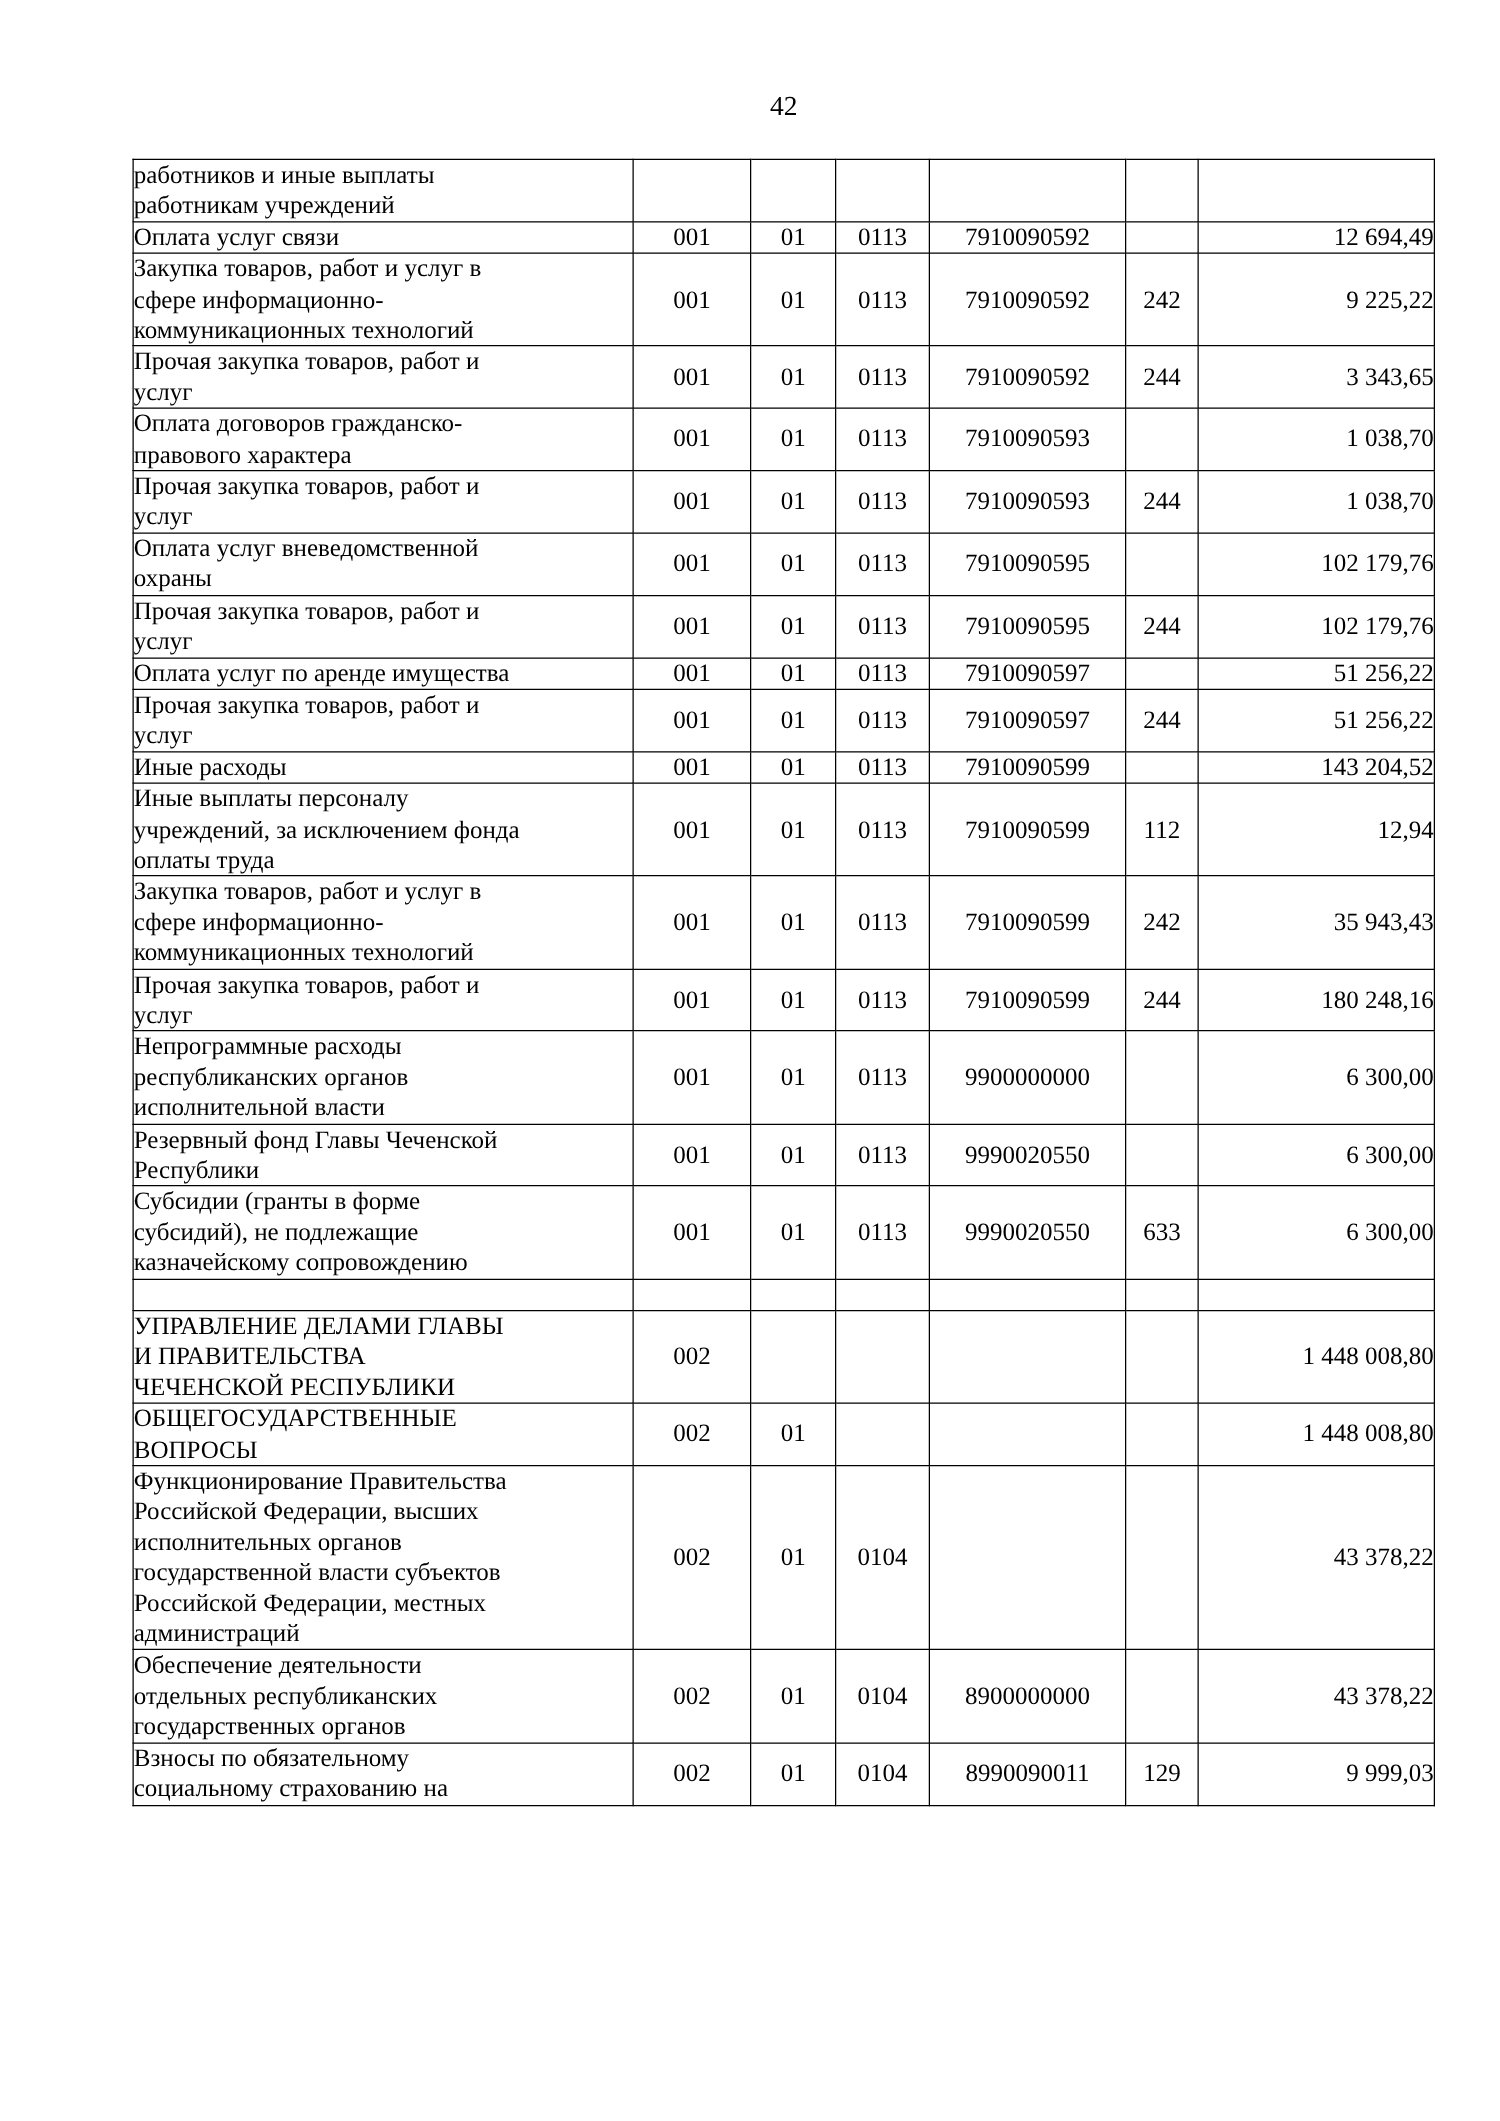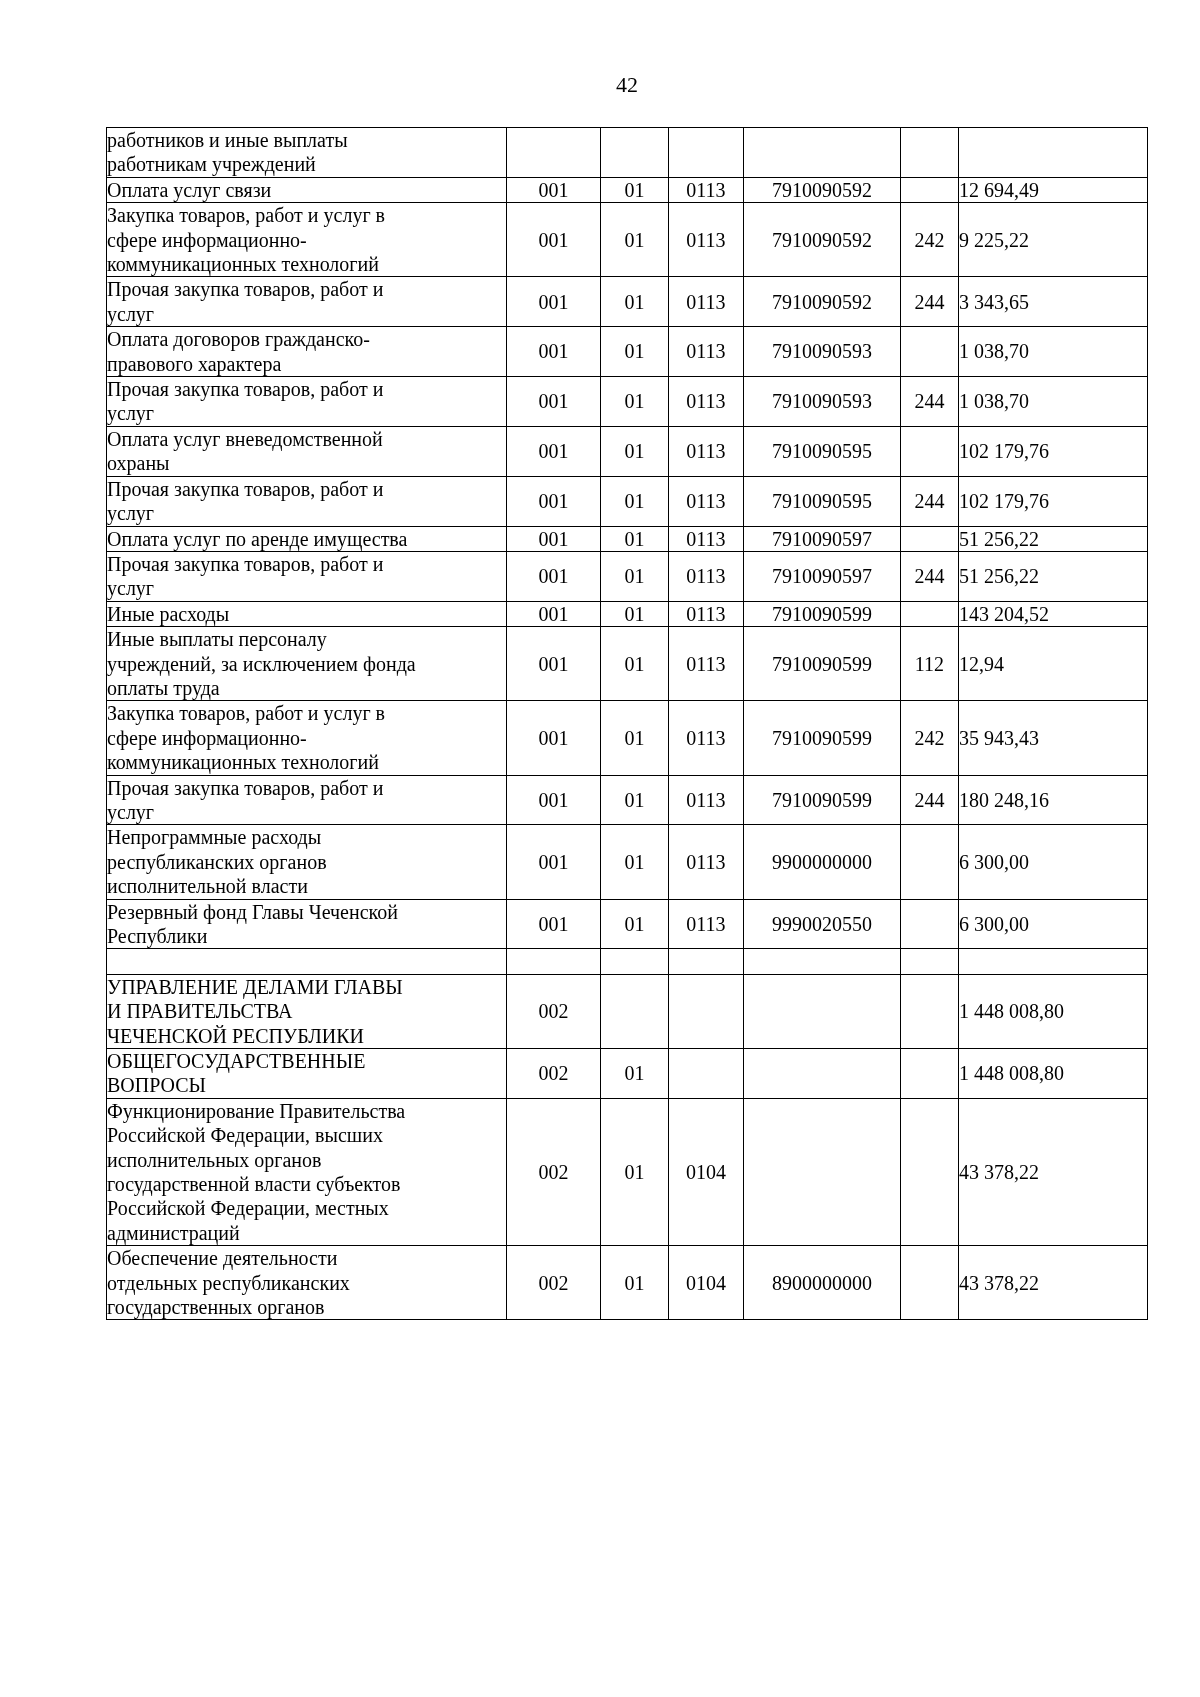--- a/index.html
+++ b/index.html
@@ -17,21 +17,21 @@
     border-collapse: collapse; table-layout: fixed;
     width: 1041px;
     font-size: 20px; line-height: 24.4px; padding-left: 12px;
   }
   table.budget td {
     border: 1.3px solid #000; padding: 0; vertical-align: middle;
     white-space: nowrap; overflow: hidden;
   }
   td.name { padding-left: 11px; padding-right: 4px; text-align: left; white-space: normal; }
   td.c { text-align: center; }
-  td.r { text-align: left; padding-right: 10px; }
+  td.r { text-align: right; padding-right: 10px; }
   td .ln { display: block; }
   tr.blank td { height: 24.4px; }
   col.c1 { width: 400px; } col.c2 { width: 94px; } col.c3 { width: 68px; }
   col.c4 { width: 75px; } col.c5 { width: 157px; } col.c6 { width: 58px; } col.c7 { width: 189px; }
 </style>
 </head>
 <body>
 
 <div class="page-number">42</div>
 
@@ -232,20 +232,33 @@
           <span class="ln">Резервный фонд Главы Чеченской</span>
           <span class="ln">Республики</span>
         </td>
         <td class="c">001</td>
         <td class="c">01</td>
         <td class="c">0113</td>
         <td class="c">9990020550</td>
         <td class="c"></td>
         <td class="r">6 300,00</td>
       </tr>
+      <tr>
+        <td class="name">
+          <span class="ln">Субсидии (гранты в форме</span>
+          <span class="ln">субсидий), не подлежащие</span>
+          <span class="ln">казначейскому сопровождению</span>
+        </td>
+        <td class="c">001</td>
+        <td class="c">01</td>
+        <td class="c">0113</td>
+        <td class="c">9990020550</td>
+        <td class="c">633</td>
+        <td class="r">6 300,00</td>
+      </tr>
       <tr class="blank">
         <td class="name"></td>
         <td class="c"></td>
         <td class="c"></td>
         <td class="c"></td>
         <td class="c"></td>
         <td class="c"></td>
         <td class="r"></td>
       </tr>
       <tr>
@@ -295,14 +308,26 @@
           <span class="ln">отдельных республиканских</span>
           <span class="ln">государственных органов</span>
         </td>
         <td class="c">002</td>
         <td class="c">01</td>
         <td class="c">0104</td>
         <td class="c">8900000000</td>
         <td class="c"></td>
         <td class="r">43 378,22</td>
       </tr>
+      <tr>
+        <td class="name">
+          <span class="ln">Взносы по обязательному</span>
+          <span class="ln">социальному страхованию на</span>
+        </td>
+        <td class="c">002</td>
+        <td class="c">01</td>
+        <td class="c">0104</td>
+        <td class="c">8990090011</td>
+        <td class="c">129</td>
+        <td class="r">9 999,03</td>
+      </tr>
     </tbody>
 </table>
 
 </body></html>

